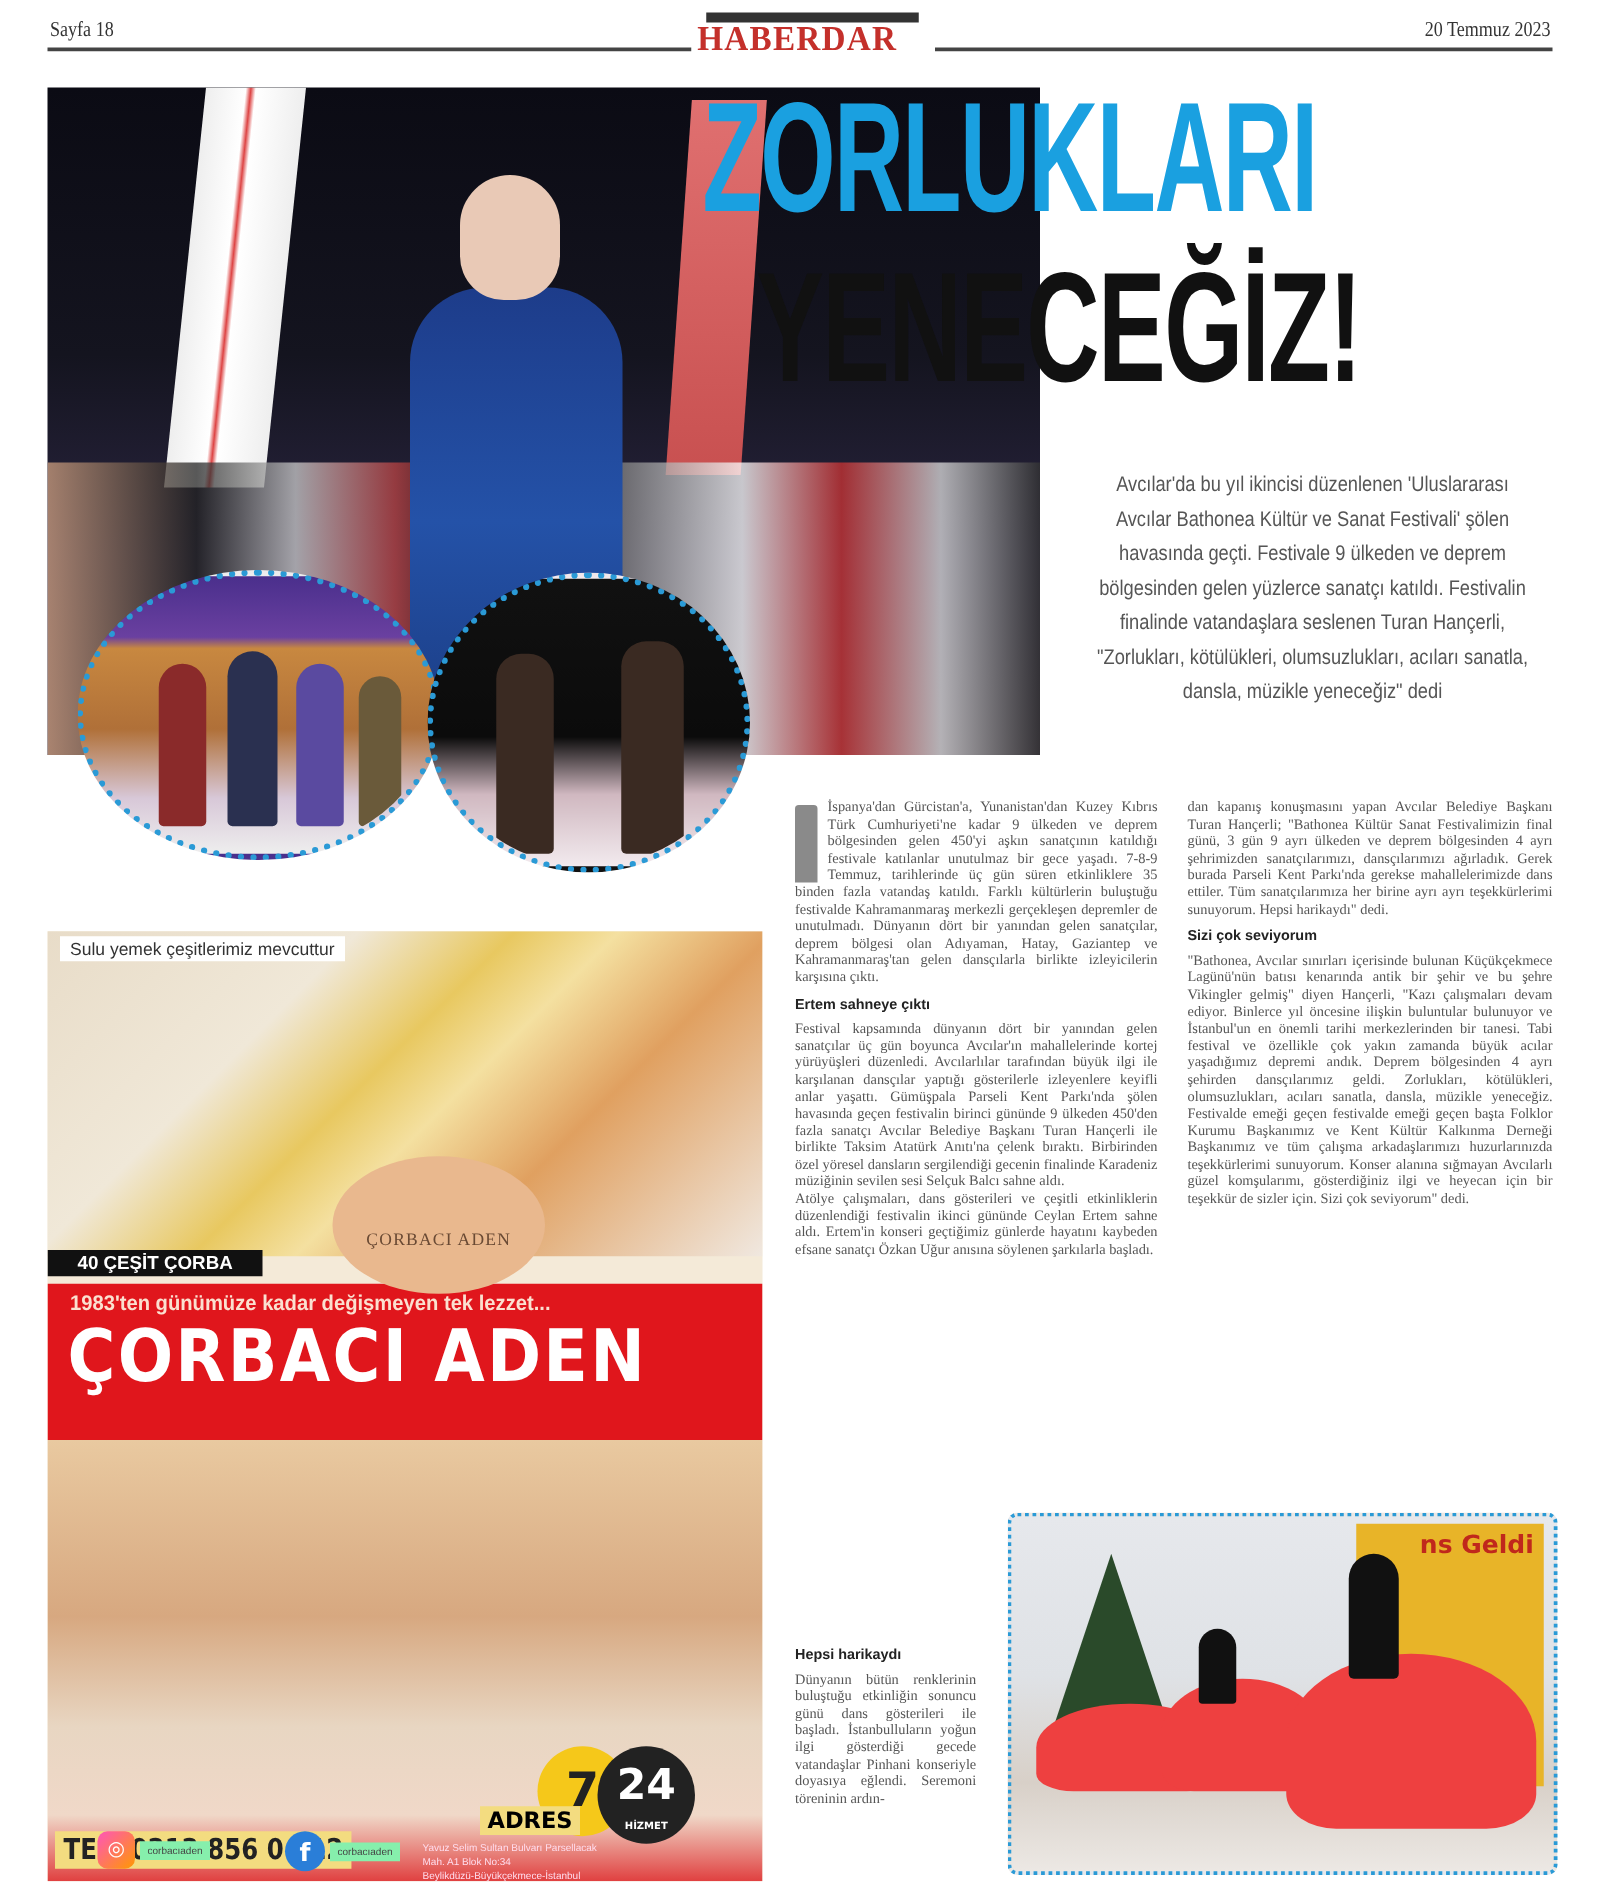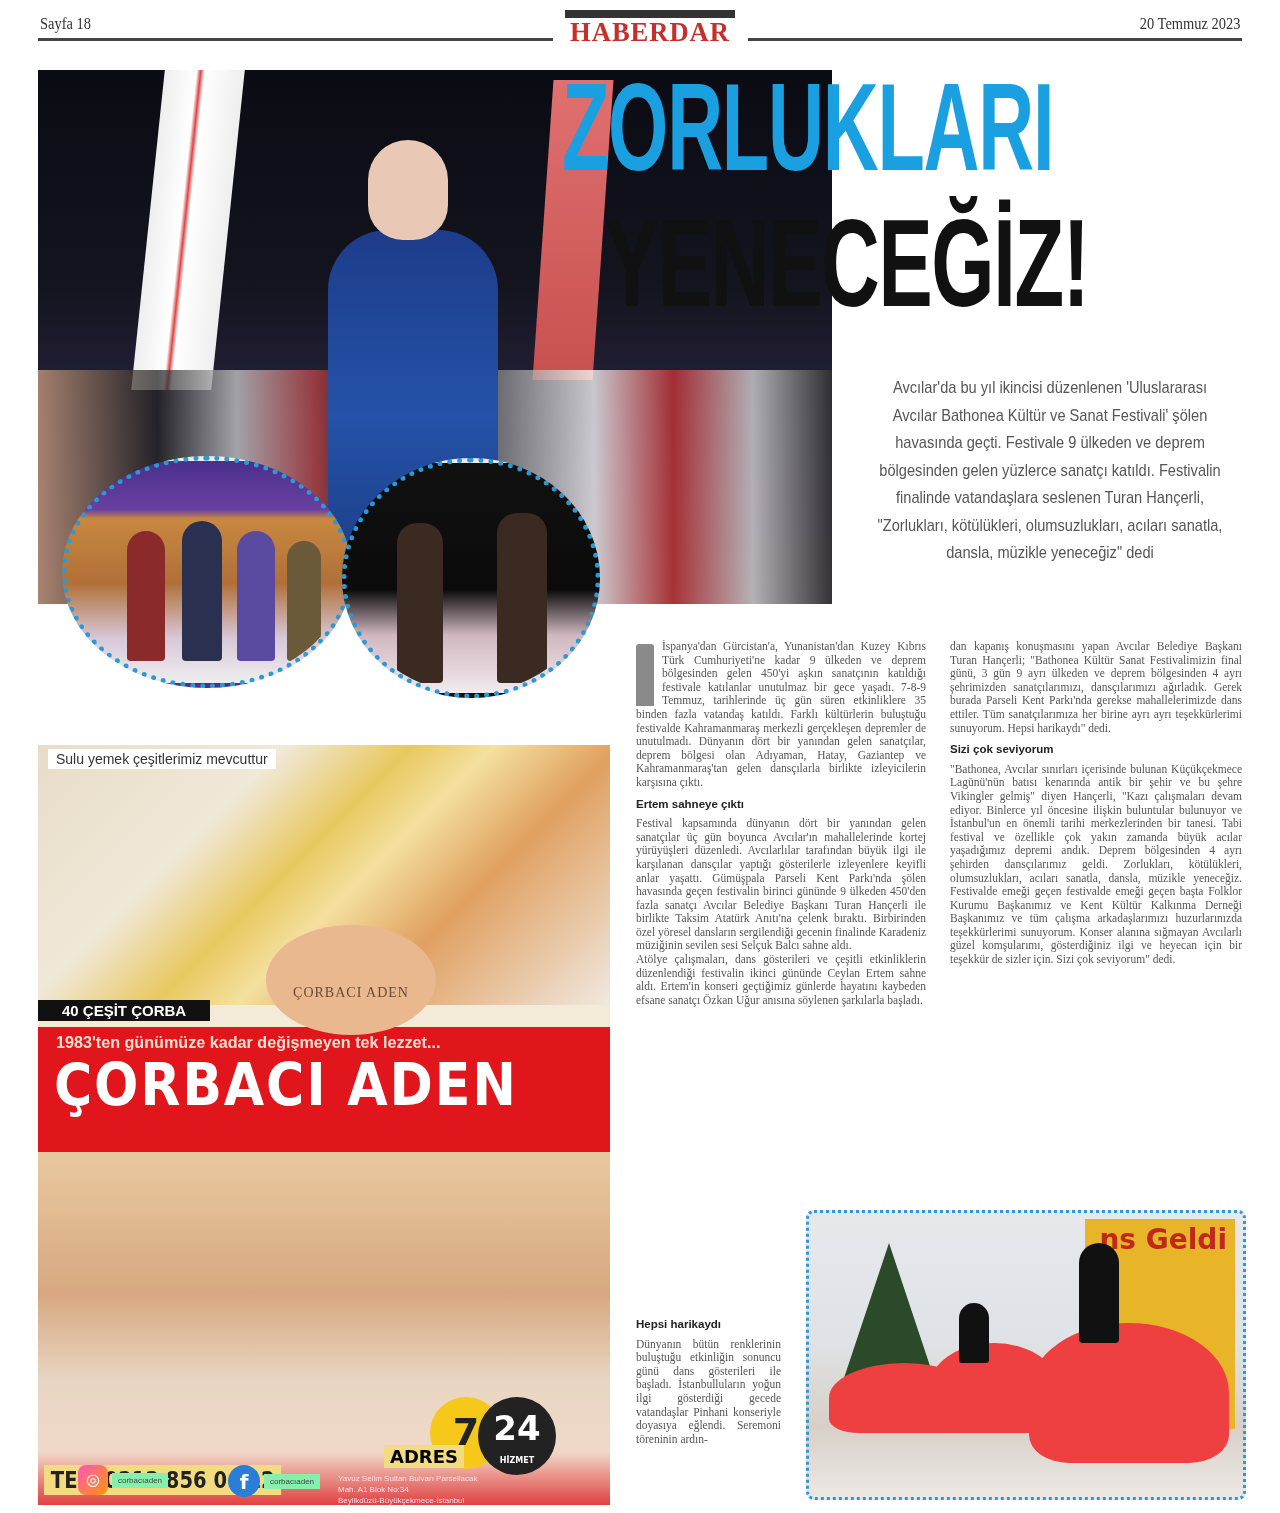--- a/index.html
+++ b/index.html
@@ -1,20 +1,20 @@
 <!DOCTYPE html>
 <html><head>
 <meta charset="utf-8">
 <style>
 *{box-sizing:border-box;margin:0;padding:0}
 body{width:1280px;height:1513px;background:#fff;position:relative;overflow:hidden;font-family:"Liberation Serif",serif;color:#333}
 .hdr-left{position:absolute;left:40px;top:14px;font-size:17px;color:#333;font-family:"Liberation Serif",serif;transform:scaleX(.85);transform-origin:left}
 .hdr-right{position:absolute;right:40px;top:14px;font-size:17px;color:#333;font-family:"Liberation Serif",serif;transform:scaleX(.85);transform-origin:right}
 .hdr-line{position:absolute;top:38px;height:3px;background:#444}
-.logo{position:absolute;left:553px;top:8px;width:194px;height:40px;background:#fff;text-align:center}
+.logo{position:absolute;left:553px;top:8px;width:194px;height:40px;background:#fff;}
 .logo-top{height:8px;background:#333;margin:2px 12px 0 12px}
 .logo-text{font-family:"Liberation Serif",serif;font-weight:bold;color:#c4302b;font-size:28px;line-height:28px;letter-spacing:1px;transform:scaleX(.95)}
 .photo-main{position:absolute;left:38px;top:70px;width:794px;height:534px;background:linear-gradient(180deg,#0b0b14 0%,#14141f 40%,#2a2540 70%,#3a3040 100%);overflow:hidden}
 .man{position:absolute;left:290px;top:160px;width:170px;height:374px;background:linear-gradient(180deg,#1d3c8a,#2452a8 50%,#1a3a80);border-radius:60px 60px 0 0}
 .man-head{position:absolute;left:330px;top:70px;width:80px;height:100px;background:#e9c9b6;border-radius:40px 40px 35px 35px}
 .flag1{position:absolute;left:110px;top:0;width:80px;height:320px;background:linear-gradient(90deg,#eee 0%,#fff 40%,#d44 45%,#fff 50%,#eee 100%);transform:skewX(-6deg)}
 .flag2{position:absolute;left:505px;top:10px;width:60px;height:300px;background:linear-gradient(180deg,#e07070,#c85050);transform:skewX(-4deg)}
 .crowd{position:absolute;left:0;top:300px;width:794px;height:234px;background:linear-gradient(90deg,#cfa080 0%,#222 15%,#ccc 25%,#b44 35%,#000 45%,#fff 70%,#c33 80%,#ddd 90%,#333 100%);opacity:.75}
 .head{position:absolute;font-size:125px;font-family:"Liberation Sans",sans-serif;font-weight:bold;line-height:1;transform-origin:left top;letter-spacing:-2px}
 .h1{left:562px;top:64px;color:#1aa0e0;transform:scaleX(.62)}
@@ -42,21 +42,21 @@
 .b24 small{position:absolute;left:0;right:0;bottom:10px;font-size:8px;line-height:8px}
 .tel{position:absolute;left:6px;top:720px;background:#f3dc80;color:#222;font-family:"DejaVu Sans",sans-serif;font-weight:bold;font-size:23px;padding:2px 8px;transform:scaleX(.85);transform-origin:left}
 .adres{position:absolute;left:346px;top:700px;background:#f3dc80;color:#000000;font-family:"DejaVu Sans",sans-serif;font-weight:bold;font-size:18px;padding:1px 6px}
 .addr{position:absolute;left:300px;top:728px;width:206px;color:#fde;font-family:"Liberation Sans",sans-serif;font-size:8px;line-height:11px;text-align:left}
 .social{position:absolute;top:752px;display:flex;align-items:center;gap:4px}
 .ig{width:30px;height:30px;border-radius:8px;background:linear-gradient(135deg,#f5b,#f90);color:#fff;font-size:16px;text-align:center;line-height:30px}
 .fb{width:32px;height:32px;border-radius:50%;background:#2a7ed8;color:#fff;font-family:"DejaVu Sans",sans-serif;font-weight:bold;font-size:20px;text-align:center;line-height:34px}
 .handle{background:#86efac;color:#444;font-family:"Liberation Sans",sans-serif;font-size:8px;padding:3px 6px}
 .photo-br{position:absolute;left:806px;top:1210px;width:440px;height:290px;border:3px dotted #2a9ad6;border-radius:8px;overflow:hidden;background:linear-gradient(180deg,#e6e8ec 0%,#dfe2e6 45%,#d8d0c8 75%,#ece8e4 100%)}
 .banner{position:absolute;right:8px;top:6px;width:150px;height:210px;background:#e8b428}
-.banner-text{position:absolute;right:16px;top:10px;color:#c0281c;font-family:"DejaVu Sans",sans-serif;font-weight:bold;font-size:28px}
+.banner-text{position:absolute;right:16px;top:10px;color:#c0281c;font-family:"DejaVu Sans",sans-serif;font-weight:bold;font-size:20px}
 .tree{position:absolute;left:30px;top:30px;width:0;height:0;border-left:50px solid transparent;border-right:50px solid transparent;border-bottom:150px solid #2a4a2a}
 .skirt{position:absolute;background:#ee4040;border-radius:50% 50% 20% 20%}
 </style>
 </head>
 <body>
 
 <div class="hdr-left">Sayfa 18</div>
 <div class="hdr-line" style="left:38px;width:520px"></div>
 <div class="hdr-line" style="left:748px;width:494px"></div>
 <div class="logo">

